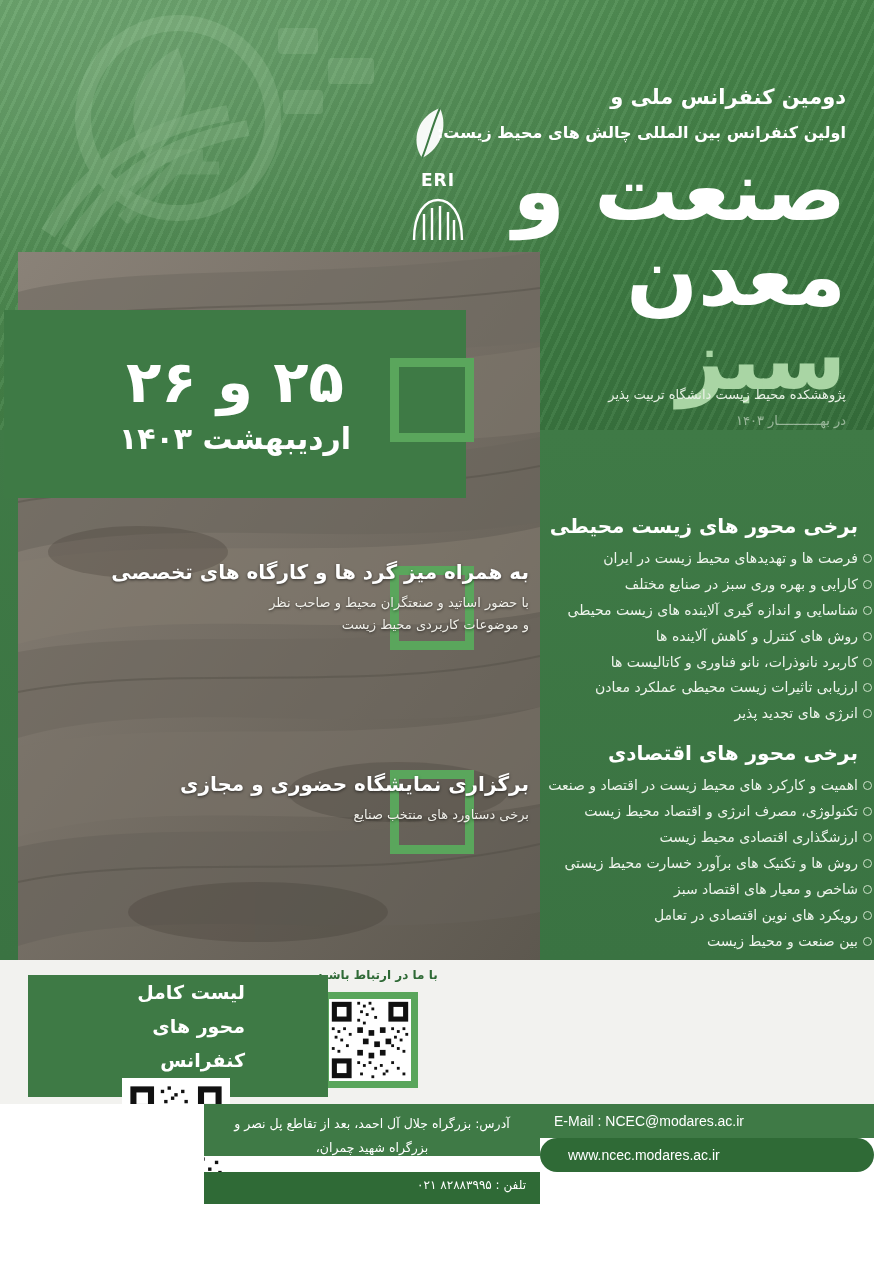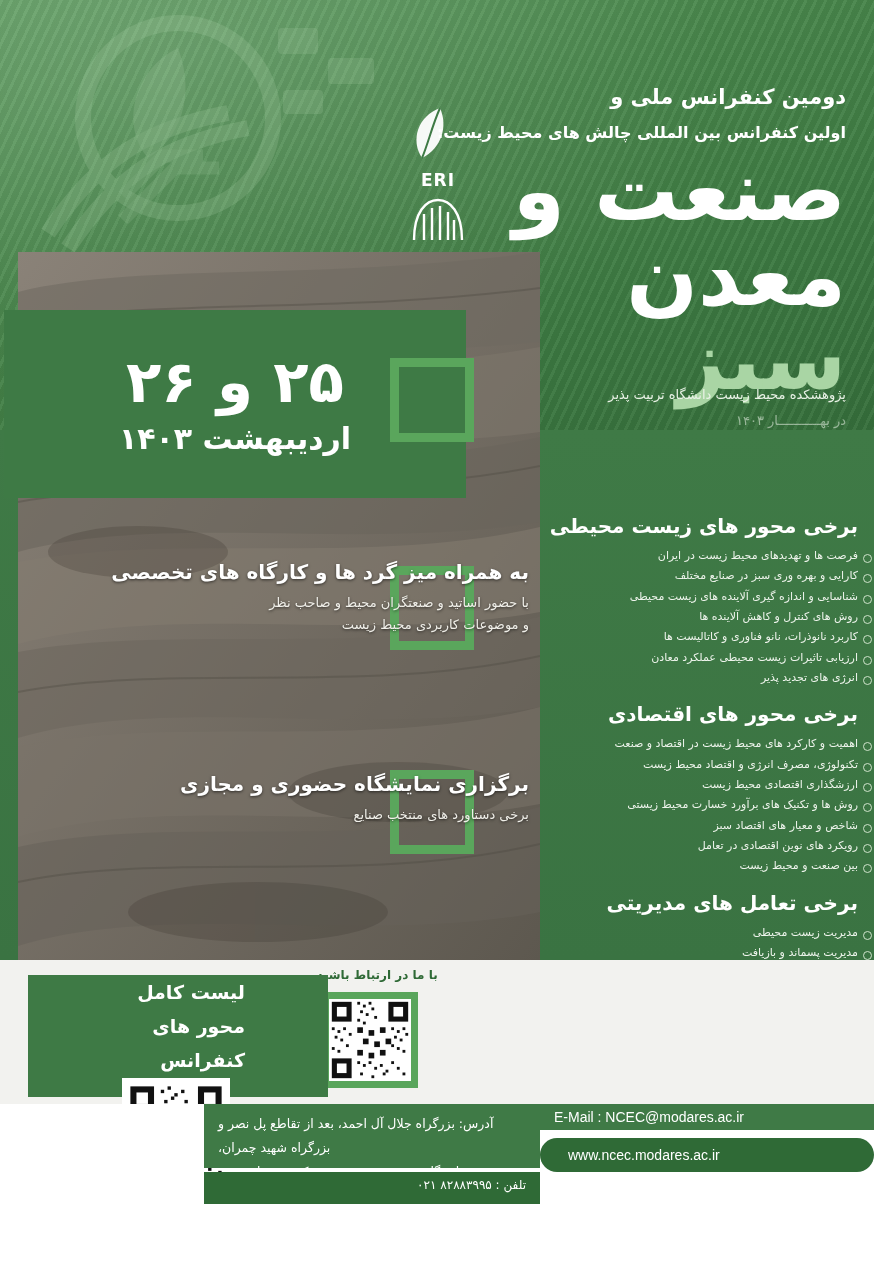--- a/index.html
+++ b/index.html
@@ -147,21 +147,21 @@
     right: 16px; top: 500px;
     width: 330px;
     direction: rtl; text-align: right;
     color: #ffffff;
   }
   .topic-h {
     font-size: 20px; font-weight: 700; color: #ffffff;
     margin: 14px 0 8px 0;
   }
   .topic-li {
-    font-size: 11px; line-height: 1.85; color: #eef4ec;
+    font-size: 14px; line-height: 1.85; color: #eef4ec;
     position: relative; padding-left: 0; padding-right: 0;
     margin-left: 14px;
   }
   .topic-li::after {
     content: "";
     position: absolute;
     right: -14px; top: 8px;
     width: 7px; height: 7px;
     border: 1.4px solid #cfe3cb; border-radius: 50%;
   }
@@ -220,42 +220,42 @@
   }
 
   .host-logo {
     position: absolute; left: 36px; top: 982px;
     width: 104px; height: 104px;
   }
 
   
   .footer-email {
     position:absolute; left: 540px; top: 1104px;
-    width: 334px; height: 26px;
+    width: 334px; height: 34px;
     background: #3f7a46; color:#fff;
     display:flex; align-items:center;
     direction: ltr; padding-left: 14px;
     font-size: 14px;
     font-family:"Liberation Sans", sans-serif;
   }
   .footer-web {
     position:absolute; left: 540px; top: 1138px;
     width: 334px; height: 34px;
     background: #2f6a36; color:#fff;
     display:flex; align-items:center;
     direction: ltr; padding-left: 28px;
     font-size: 14px;
     font-family:"Liberation Sans", sans-serif;
     border-radius:17px;
   }
   .footer-addr {
     position:absolute; left: 204px; top: 1104px;
-    width: 336px; height: 64px;
+    width: 336px; height: 52px;
     background: #3f7a46; color:#fff;
-    direction: rtl; text-align: left;
+    direction: rtl; text-align: center;
     padding: 8px 14px; font-size: 12.5px; line-height: 1.9;
   }
   .footer-tel {
     position:absolute; left: 204px; top: 1172px;
     width: 336px; height: 32px;
     background: #2f6a36; color:#fff;
     direction: rtl; text-align: right;
     padding: 6px 14px; font-size: 12px;
   }
   .footer-dark-left {

